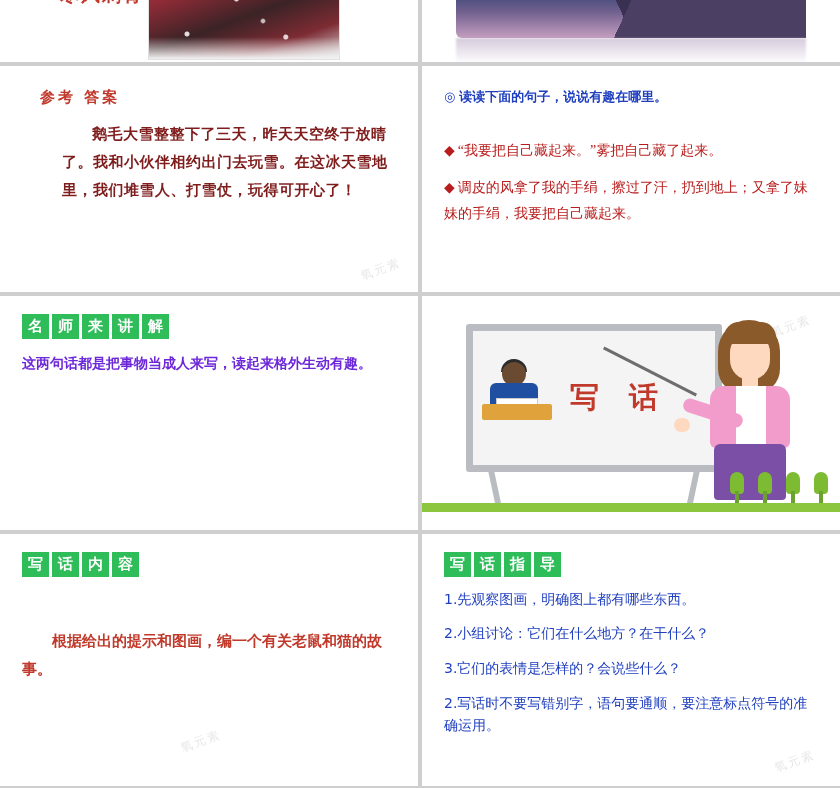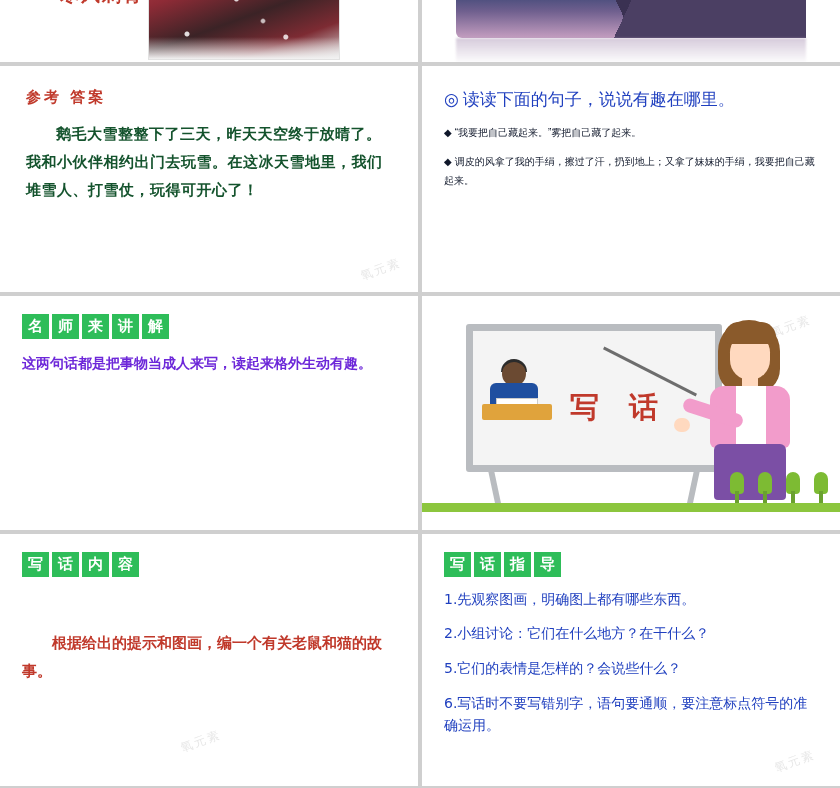--- a/index.html
+++ b/index.html
@@ -60,41 +60,42 @@
     background:
       linear-gradient(115deg,transparent 48%,#4b3f63 48%) ,
       linear-gradient(65deg,transparent 48%,#3a3152 48%);
   }
   .s2 .reflect{
     position:absolute;left:34px;top:38px;width:350px;height:26px;
     background:linear-gradient(180deg,rgba(180,160,190,.55),rgba(255,255,255,0));
     filter:blur(1px);
   }
   
-  .s3{padding:22px 26px 0 26px;}
+  .s3{padding:22px 26px 0 40px;}
   .s3 .hd{
     color:#c0392b;font-size:15px;font-weight:bold;letter-spacing:3px;
     margin-bottom:14px;
     font-family:"DejaVu Sans",sans-serif;
   }
   .s3 .body{
-    color:#14532d;font-size:15px;line-height:1.85;text-indent:2em;
+    color:#7f1d1d;font-size:15px;line-height:1.85;text-indent:2em;
     font-weight:bold;letter-spacing:.5px;
     font-family:"DejaVu Sans",sans-serif;
+    margin-left:22px;
   }
   
   .s4{padding:22px 20px 0 22px;}
   .s4 .q{
-    color:#1f3fbf;font-size:17px;font-weight:normal;margin-bottom:12px;
+    color:#1f3fbf;font-size:13px;font-weight:bold;margin-bottom:32px;
     font-family:"DejaVu Sans",sans-serif;
   }
   .s4 .q .mark{color:#1f3fbf;margin-right:4px;}
   .s4 .ln{
-    color:#0f172a;font-size:10px;line-height:1.9;margin-bottom:10px;
-    font-family:Liberation Sans, sans-serif;
+    color:#b91c1c;font-size:14px;line-height:1.9;margin-bottom:10px;
+    font-family:Liberation Serif, serif;
   }
   .s4 .ln .d{margin-right:3px;}
   
   .s5{padding:18px 22px 0 22px;}
   .tagbar{display:flex;gap:3px;margin-bottom:12px;}
   .tag{
     background:#2ebd59;color:#fff;font-size:15px;font-weight:bold;
     padding:3px 6px;line-height:1.25;
     font-family:"DejaVu Sans",sans-serif;
   }
@@ -110,21 +111,21 @@
     background:#f4f4f4;border:7px solid #b9bcc0;border-radius:3px;
     box-sizing:border-box;
   }
   .board-legs{position:absolute;left:44px;top:176px;width:256px;height:34px;}
   .board-legs:before,.board-legs:after{
     content:"";position:absolute;top:0;width:6px;height:34px;background:#b9bcc0;
   }
   .board-legs:before{left:26px;transform:skewX(12deg);}
   .board-legs:after{right:26px;transform:skewX(-12deg);}
   .xh{
-    position:absolute;left:148px;top:92px;
+    position:absolute;left:148px;top:82px;
     color:#c0392b;font-size:29px;font-weight:bold;letter-spacing:10px;
     font-family:"DejaVu Sans",sans-serif;
   }
   .kid{position:absolute;left:60px;top:66px;width:74px;height:62px;}
   .kid .head{position:absolute;left:20px;top:0;width:24px;height:24px;border-radius:50%;background:#6b4a32;}
   .kid .hair{position:absolute;left:19px;top:-3px;width:26px;height:13px;border-radius:13px 13px 0 0;background:#2b2b2b;}
   .kid .body{position:absolute;left:8px;top:21px;width:48px;height:24px;background:#1f4fa0;border-radius:6px 6px 2px 2px;}
   .kid .desk{position:absolute;left:0;top:42px;width:70px;height:16px;background:#e0a33c;border-radius:2px;}
   .kid .paper{position:absolute;left:14px;top:36px;width:40px;height:10px;background:#fff;border:1px solid #ccc;}
   .teacher{position:absolute;right:26px;top:18px;width:130px;height:190px;}
@@ -141,21 +142,21 @@
   .ground{position:absolute;left:0;bottom:18px;width:100%;height:9px;background:#8cc63e;}
   .tree{position:absolute;bottom:27px;width:14px;height:30px;}
   .tree i{position:absolute;left:5px;bottom:0;width:4px;height:12px;background:#6aa12f;display:block;}
   .tree b{position:absolute;left:0;bottom:9px;width:14px;height:22px;background:#7dbb33;border-radius:7px 7px 4px 4px;display:block;}
   .t1{right:96px;} .t2{right:68px;} .t3{right:40px;} .t4{right:12px;}
   
   .s7{padding:18px 22px 0 22px;}
   .s7 .body{
     color:#c0392b;font-size:15px;font-weight:bold;line-height:1.9;
     text-indent:2em;margin-top:52px;
-    font-family:Liberation Sans, sans-serif;
+    font-family:Liberation Mono, monospace;
   }
   
   .s8{padding:18px 20px 0 22px;}
   .s8 .li{
     color:#1f3fbf;font-size:14px;font-weight:normal;line-height:1.55;
     margin-bottom:13px;
     font-family:"DejaVu Sans",sans-serif;
   }
   
   .wm{
@@ -266,18 +267,18 @@
 
   <div class="slide s8">
     <div class="tagbar">
       <span class="tag">写</span>
       <span class="tag">话</span>
       <span class="tag">指</span>
       <span class="tag">导</span>
     </div>
     <div class="li">1.先观察图画，明确图上都有哪些东西。</div>
     <div class="li">2.小组讨论：它们在什么地方？在干什么？</div>
-    <div class="li">5.它们的表情是怎样的？会说些什么？</div>
-    <div class="li">6.写话时不要写错别字，语句要通顺，要注意标点符号的准确运用。</div>
+    <div class="li">3.它们的表情是怎样的？会说些什么？</div>
+    <div class="li">2.写话时不要写错别字，语句要通顺，要注意标点符号的准确运用。</div>
     <div class="wm" style="right:24px;bottom:16px;">氧元素</div>
   </div>
 
 </div>
 
 </body></html>

